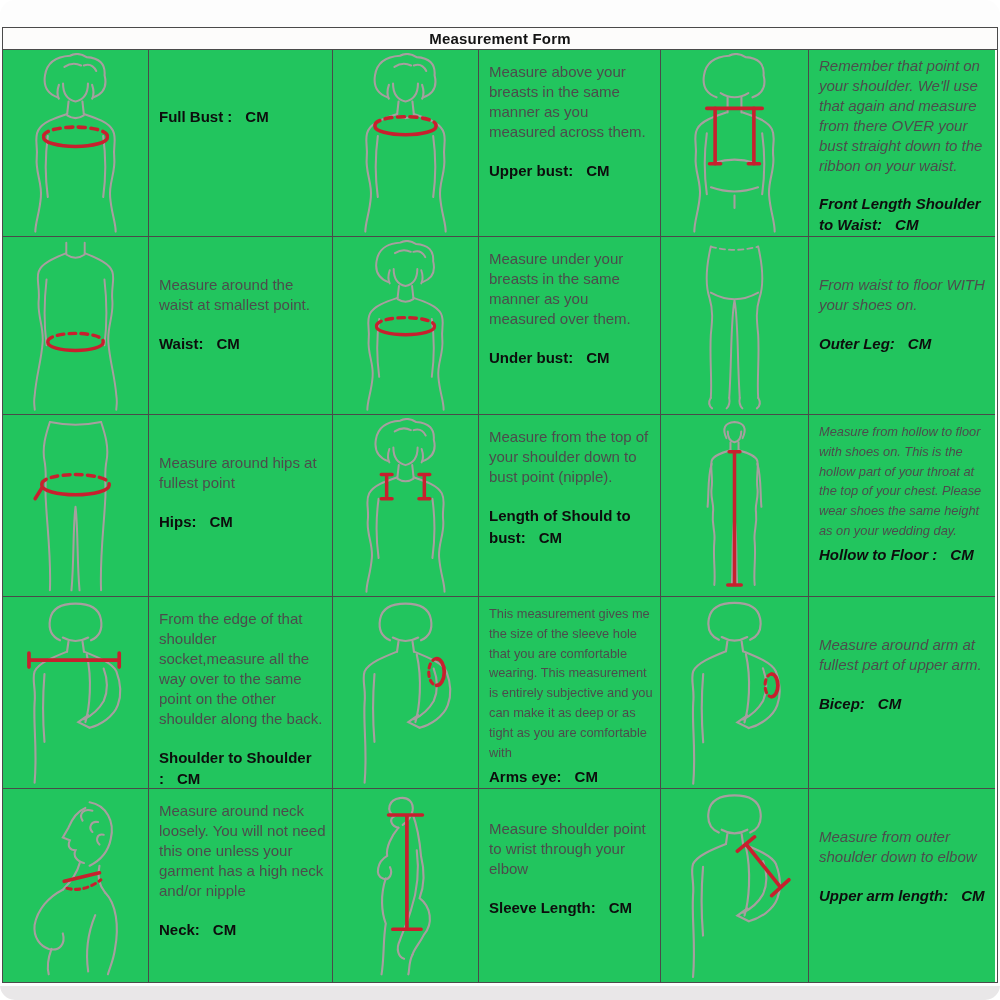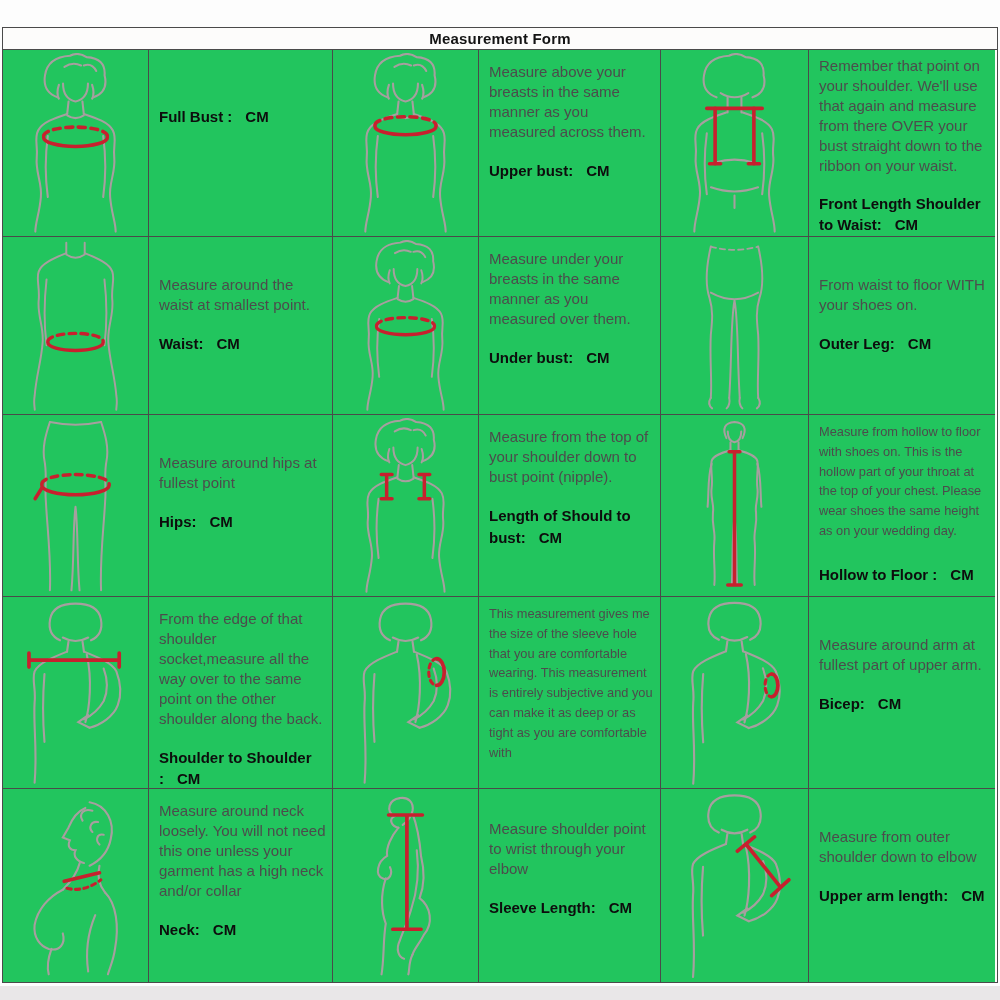--- a/index.html
+++ b/index.html
@@ -1,35 +1,35 @@
 <!DOCTYPE html>
 <html><head>
 <meta charset="utf-8">
 <style>
   html,body{margin:0;padding:0;background:#ffffff;font-family:"Liberation Sans",sans-serif;}
-  .page{position:relative;width:1000px;height:1000px;background:#fdfdfd;overflow:hidden;}
+  .page{position:relative;width:1000px;height:1000px;background:#fdfdfd;overflow:hidden;border-radius:15px;}
   .sheet{position:absolute;top:27px;left:2px;width:994px;border:1px solid #4a4a4a;background:#fdfcfb;}
   .title-bar{height:21px;line-height:21px;border-bottom:1px solid #4a4a4a;text-align:center;
              font-weight:bold;font-size:15px;color:#141414;letter-spacing:.2px;}
   .row{display:grid;grid-template-columns:146px 184px 146px 182px 148px 186px;}
   .r1{height:187px}.r2{height:178px}.r3{height:182px}.r4{height:192px}.r5{height:193px}
   .cell{border-right:1px solid #4a4a4a;border-bottom:1px solid #4a4a4a;box-sizing:border-box;
         background:#22c55e;overflow:hidden;}
-  .row .cell:last-child{border-right:none;}
+  .row .cell:last-child{border-right:none;font-style:italic;}
   .row:last-child .cell{border-bottom:none;}
   .fig{display:flex;align-items:stretch;justify-content:center;padding:3px 2px;}
   .fig svg{width:100%;height:100%;}
   .txt{padding:12px 6px 6px 10px;font-size:15px;color:#4c4c4c;line-height:1.33;}
   .txt .label{font-weight:bold;color:#0d0d0d;margin-top:18px;font-size:15px;line-height:1.45;}
   .txt.offset{padding-top:38px;}
   .txt.offset30{padding-top:30px;}
   .txt.tight{padding-top:6px;}
   .txt.tight .label{margin-top:17px;}
   .txt.small{font-size:12.8px;line-height:1.55;padding-top:7px;}
-  .txt.small .label{font-size:15px;margin-top:24px;line-height:1.3;}
+  .txt.small .label{font-size:15px;margin-top:4px;line-height:1.3;}
   .unit{margin-left:13px;}
   .bottom-strip{position:absolute;left:0;right:0;bottom:0;height:14px;background:#e9e7e8;}
   .gray{stroke:#a79f9f;fill:none;stroke-width:1.5;stroke-linecap:round;}
   .red{stroke:#c8202e;fill:none;stroke-width:2.6;stroke-linecap:round;}
   .red-d{stroke:#c8202e;fill:none;stroke-width:2.6;stroke-linecap:round;stroke-dasharray:5 4;}
   .red-d2{stroke:#c8202e;fill:none;stroke-width:2.2;stroke-linecap:round;stroke-dasharray:3 3;}
   .gray-d{stroke:#a79f9f;fill:none;stroke-width:1.4;stroke-dasharray:4 3;}
 </style>
 </head>
 <body>
@@ -255,21 +255,21 @@
             <path d="M41,68 C31,73 23,82 21,93 C20,102 25,108 31,110 C39,112 43,106 41,99"></path>
             <path d="M71,70 C79,78 81,94 78,110 C77,118 74,124 73,128"></path>
             <path d="M64,86 C59,98 57,112 59,126"></path>
             <path d="M33,110 C30,118 30,124 31,128"></path>
           </g>
           <path class="red" d="M42,62 L67,56"></path>
           <path class="red-d2" d="M44,67 Q56,70 68,61"></path>
         </svg>
       </div>
       <div class="cell txt">
-        <div class="desc">Measure around neck loosely. You will not need this one unless your garment has a high neck and/or collar</div>
+        <div class="desc">Measure around neck loosely. You will not need this one unless your garment has a high neck and/or nipple</div>
         <div class="label"><span>Neck:</span><span class="unit">CM</span></div>
       </div>
       <div class="cell fig">
         <svg viewBox="0 0 100 130" preserveAspectRatio="xMidYMid meet">
           <g class="gray">
             <path d="M46,3 C38,4 36,12 42,16 C38,18 40,23 45,24"></path>
             <path d="M46,3 C52,2 56,6 55,12 C54,16 51,20 48,22"></path>
             <path d="M55,14 C58,22 60,32 61,44"></path>
             <path d="M61,44 C64,56 63,66 60,74 C68,80 70,92 63,100 C60,106 56,110 55,114"></path>
             <path d="M45,24 C40,30 36,38 37,44 C30,48 28,58 34,60 C39,62 41,56 39,52"></path>

